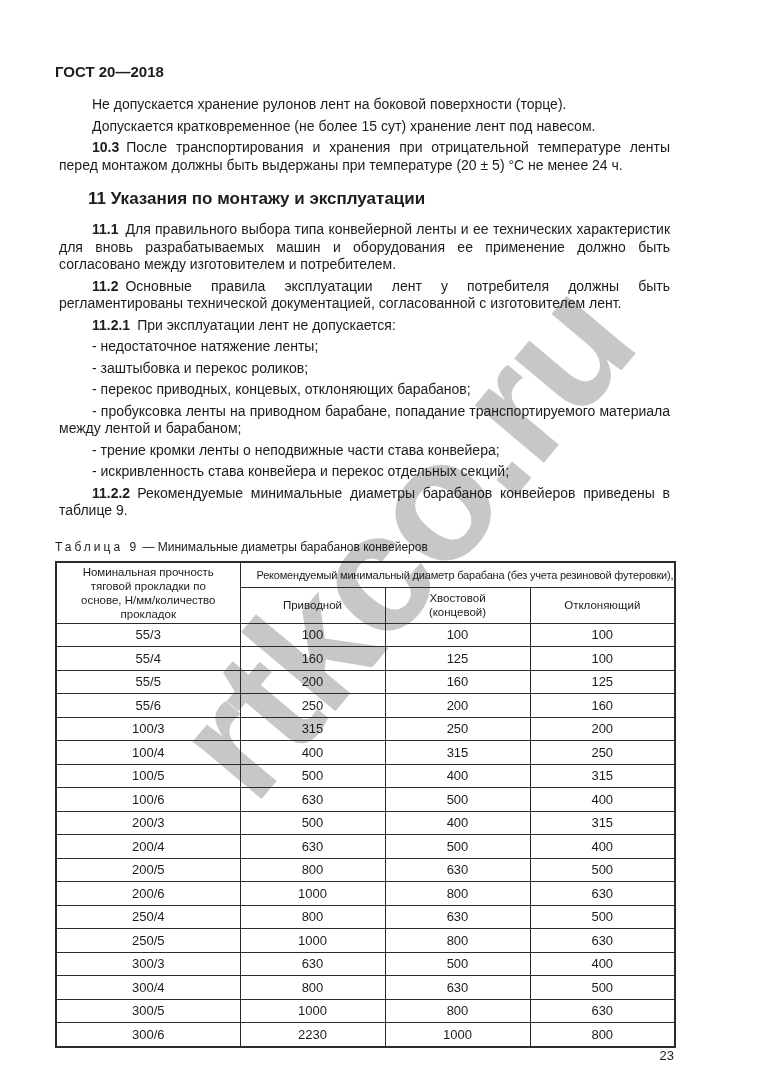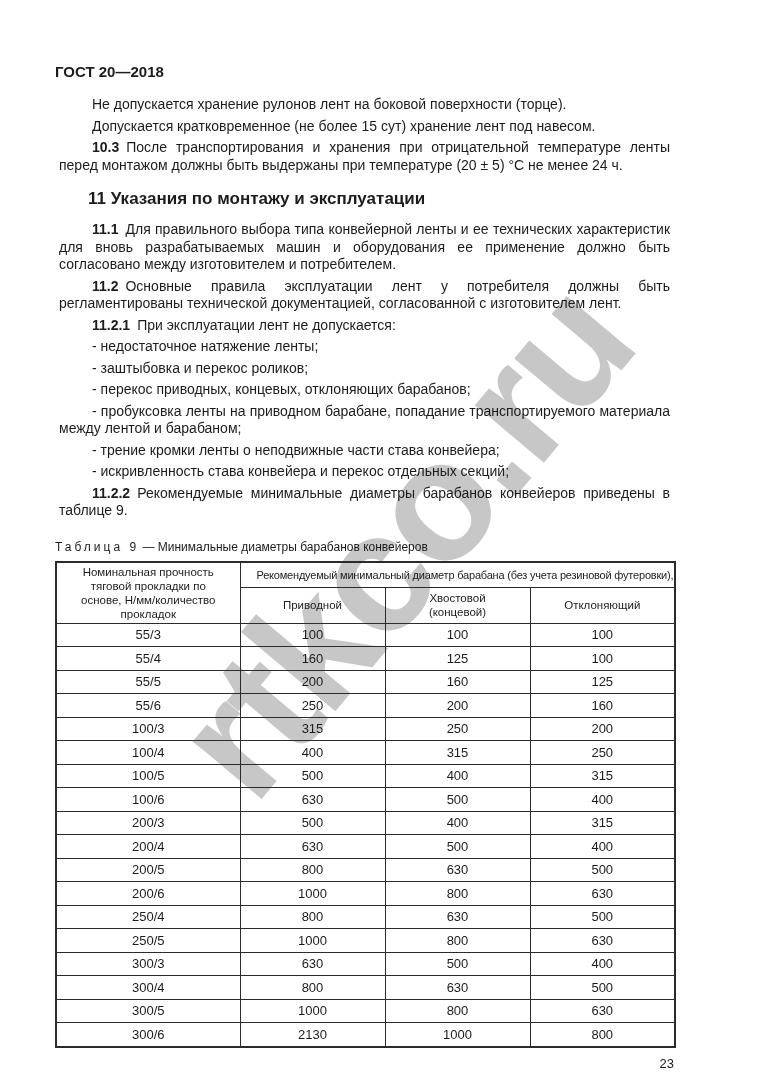--- a/index.html
+++ b/index.html
@@ -90,21 +90,21 @@
   }
   .gost-table th.col1-header { font-size: 11.5px; }
   .gost-table td {
     font-size: 13px;
     text-align: center;
     vertical-align: middle;
     height: 22.5px;
     padding: 0 2px;
   }
   .page-number {
-    margin-top: 8px;
+    margin-top: 0;
     text-align: right;
     font-size: 13px;
   }
 </style>
 </head>
 <body>
 
 <div class="page">
 
   <div class="watermark">rtkco.ru</div>
@@ -256,21 +256,21 @@
             <td>500</td>
           </tr>
           <tr>
             <td>300/5</td>
             <td>1000</td>
             <td>800</td>
             <td>630</td>
           </tr>
           <tr>
             <td>300/6</td>
-            <td>2130</td>
+            <td>2230</td>
             <td>1000</td>
             <td>800</td>
           </tr>
         </tbody>
     </table>
 
     <div class="page-number">23</div>
 
   </div>
 </div>

